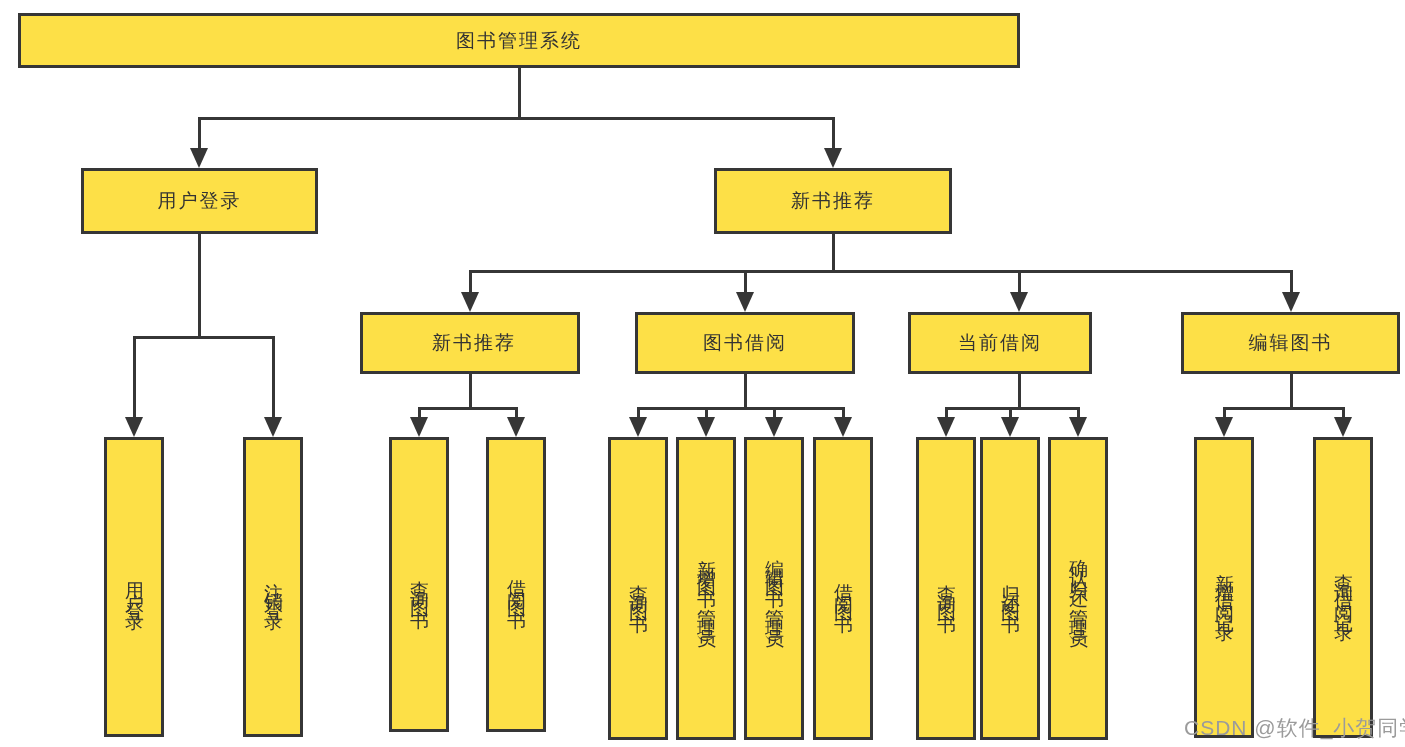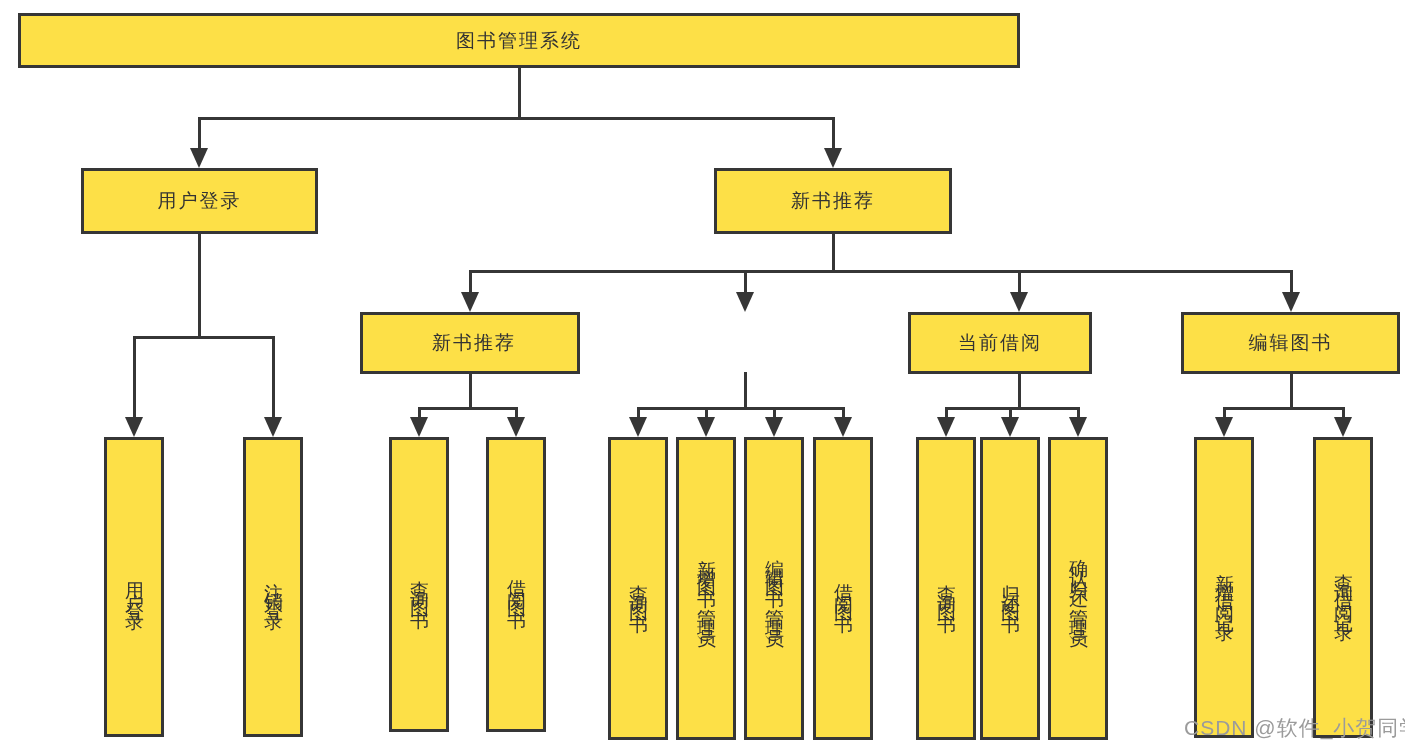--- a/index.html
+++ b/index.html
@@ -119,20 +119,23 @@
   <div class="box hbox" style="left:81px; top:168px; width:237px; height:66px;">
     <span>用户登录</span>
   </div>
   <div class="box hbox" style="left:714px; top:168px; width:238px; height:66px;">
     <span>新书推荐</span>
   </div>
 
   <div class="box hbox" style="left:360px; top:312px; width:220px; height:62px;padding-left:8px;">
     <span>新书推荐</span>
   </div>
+  <div class="box hbox" style="left:635px; top:312px; width:220px; height:62px;">
+    <span>图书借阅</span>
+  </div>
   <div class="box hbox" style="left:908px; top:312px; width:184px; height:62px;">
     <span>当前借阅</span>
   </div>
   <div class="box hbox" style="left:1181px; top:312px; width:219px; height:62px;">
     <span>编辑图书</span>
   </div>
 
   <div class="box vbox" style="left:104px; top:437px; width:60px; height:300px;">
     <span>用户登录</span>
   </div>

